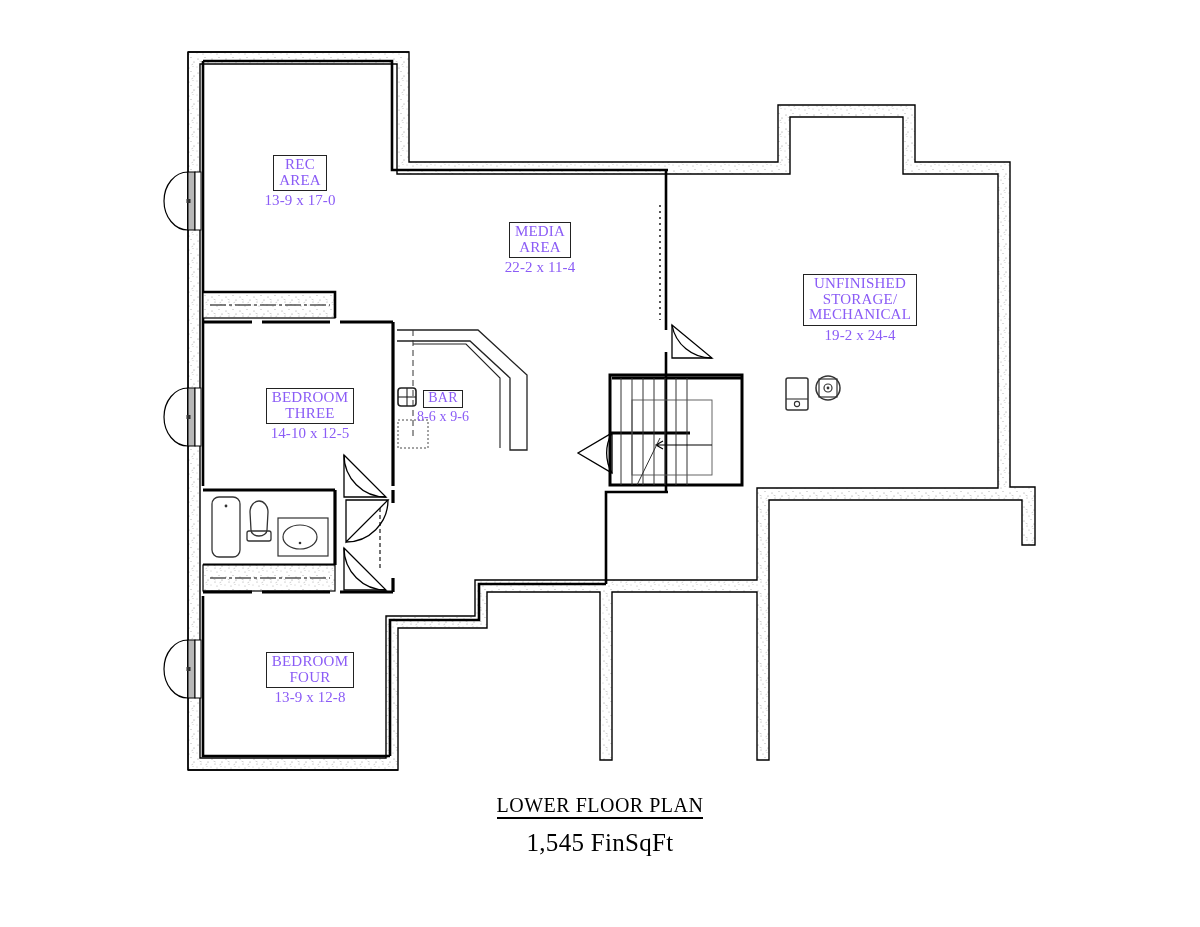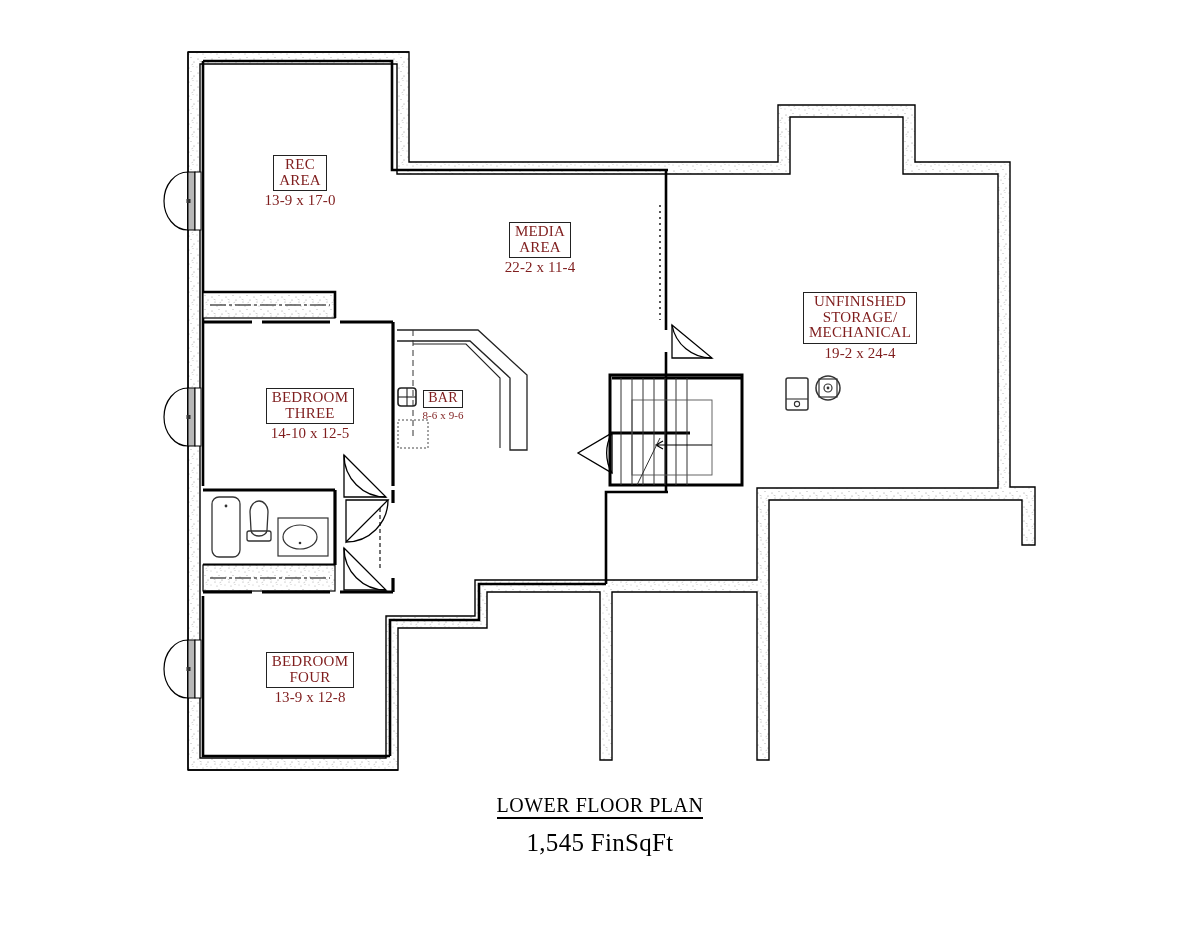--- a/index.html
+++ b/index.html
@@ -19,39 +19,39 @@
     position: absolute;
     left: 0;
     top: 0;
     width: 1200px;
     height: 927px;
   }
   .room-label {
     position: absolute;
     text-align: center;
     font-family: "Liberation Serif", serif;
-    color: #7f1d1d;
+    color: #8b5cf6;
     white-space: nowrap;
   }
   .room-label .boxed {
     display: inline-block;
     border: 1px solid #222222;
     padding: 1px 5px 2px 5px;
     line-height: 1.04;
     font-size: 15px;
     letter-spacing: .2px;
   }
   .room-label .dims {
     display: block;
     font-size: 15px;
     margin-top: 1px;
     letter-spacing: .1px;
   }
   .room-label.small .boxed { font-size: 14px; padding: 0px 4px 1px 4px; }
-  .room-label.small .dims { font-size: 11px; }
+  .room-label.small .dims { font-size: 14px; }
   #title-block {
     position: absolute;
     left: 0;
     top: 795px;
     width: 1200px;
     text-align: center;
   }
   #title-block .main-title {
     font-size: 20px;
     letter-spacing: .5px;
@@ -246,21 +246,21 @@
   </div>
 
   <div class="room-label" style="left:470px; top:222px; width:140px;">
     <span class="boxed">
       <span>MEDIA</span><br>
       <span>AREA</span>
     </span>
     <span class="dims">22-2 x 11-4</span>
   </div>
 
-  <div class="room-label" style="left:785px; top:292px; width:150px;">
+  <div class="room-label" style="left:785px; top:274px; width:150px;">
     <span class="boxed">
       <span>UNFINISHED</span><br>
       <span>STORAGE/</span><br>
       <span>MECHANICAL</span>
     </span>
     <span class="dims">19-2 x 24-4</span>
   </div>
 
   <div class="room-label" style="left:235px; top:388px; width:150px;">
     <span class="boxed">

